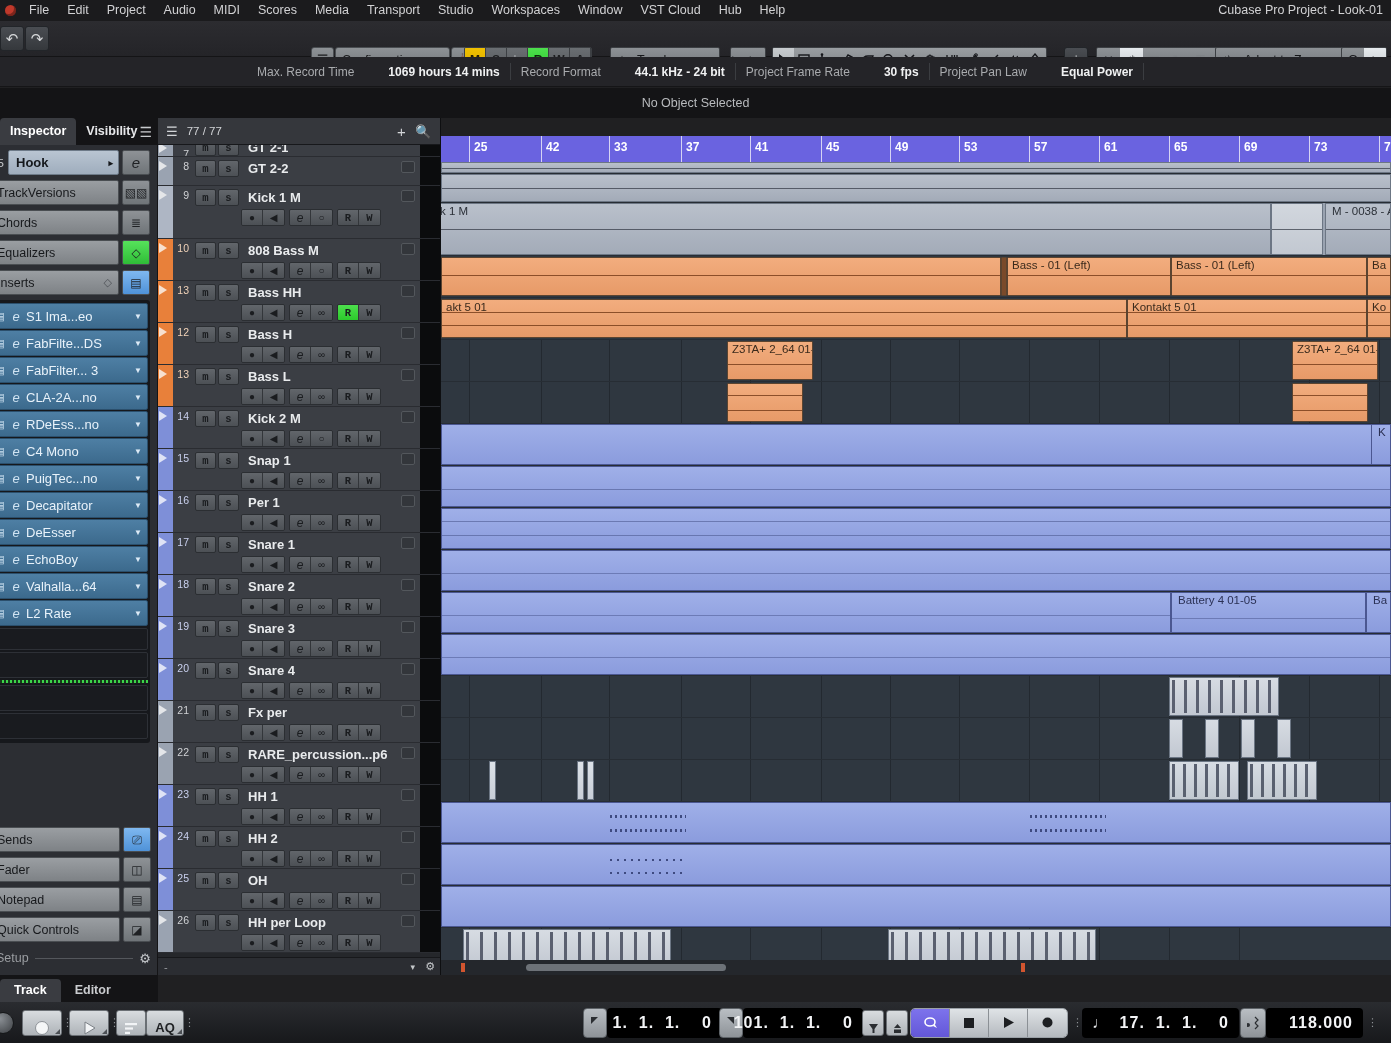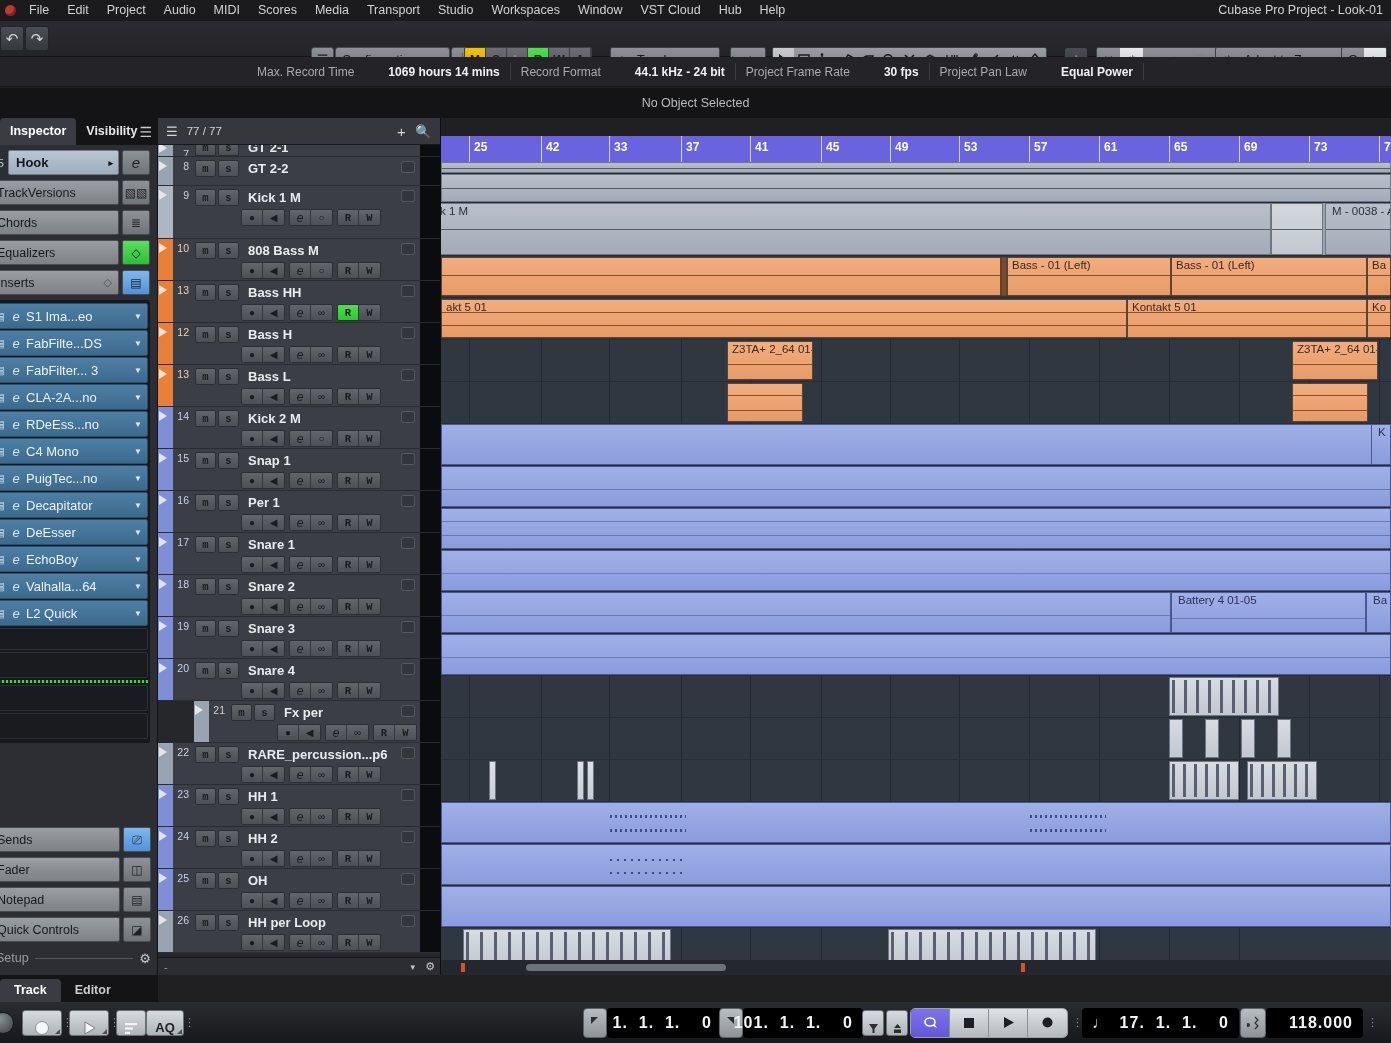--- a/index.html
+++ b/index.html
@@ -735,21 +735,21 @@
         </div>
         <div class="ins-slot">
           <span class="pw">▤</span>
           <span class="ed">e</span>
           <span class="nm">Valhalla...64</span>
           <span class="dn">▼</span>
         </div>
         <div class="ins-slot">
           <span class="pw">▤</span>
           <span class="ed">e</span>
-          <span class="nm">L2 Quick</span>
+          <span class="nm">L2 Rate</span>
           <span class="dn">▼</span>
         </div>
         <div class="ins-empty"></div>
         <div class="ins-empty" style="height:26px;"></div>
         <div class="ins-green"></div>
         <div class="ins-empty" style="height:26px;"></div>
         <div class="ins-empty" style="height:26px;"></div>
       </div>
     </div>
 
@@ -1180,21 +1180,21 @@
                 <div class="ctl bold">R</div>
                 <div class="ctl bold">W</div>
               </div>
           </div>
           <div class="dashes">--</div>
         </div>
         <div class="autopad"></div>
         <div class="blackstrip"></div>
       </div>
 
-      <div class="trk" style="height:42px;margin-left:36px;">
+      <div class="trk" style="height:42px;">
         <div class="colbar" style="background:#9aa3b1;">
             <div class="tri"></div>
           </div>
         <div class="num">21</div>
         <div class="body">
           <div class="rowtop">
             <div class="ms-btn">m</div>
             <div class="ms-btn">s</div>
             <div class="tname">Fx per</div>
           </div>

